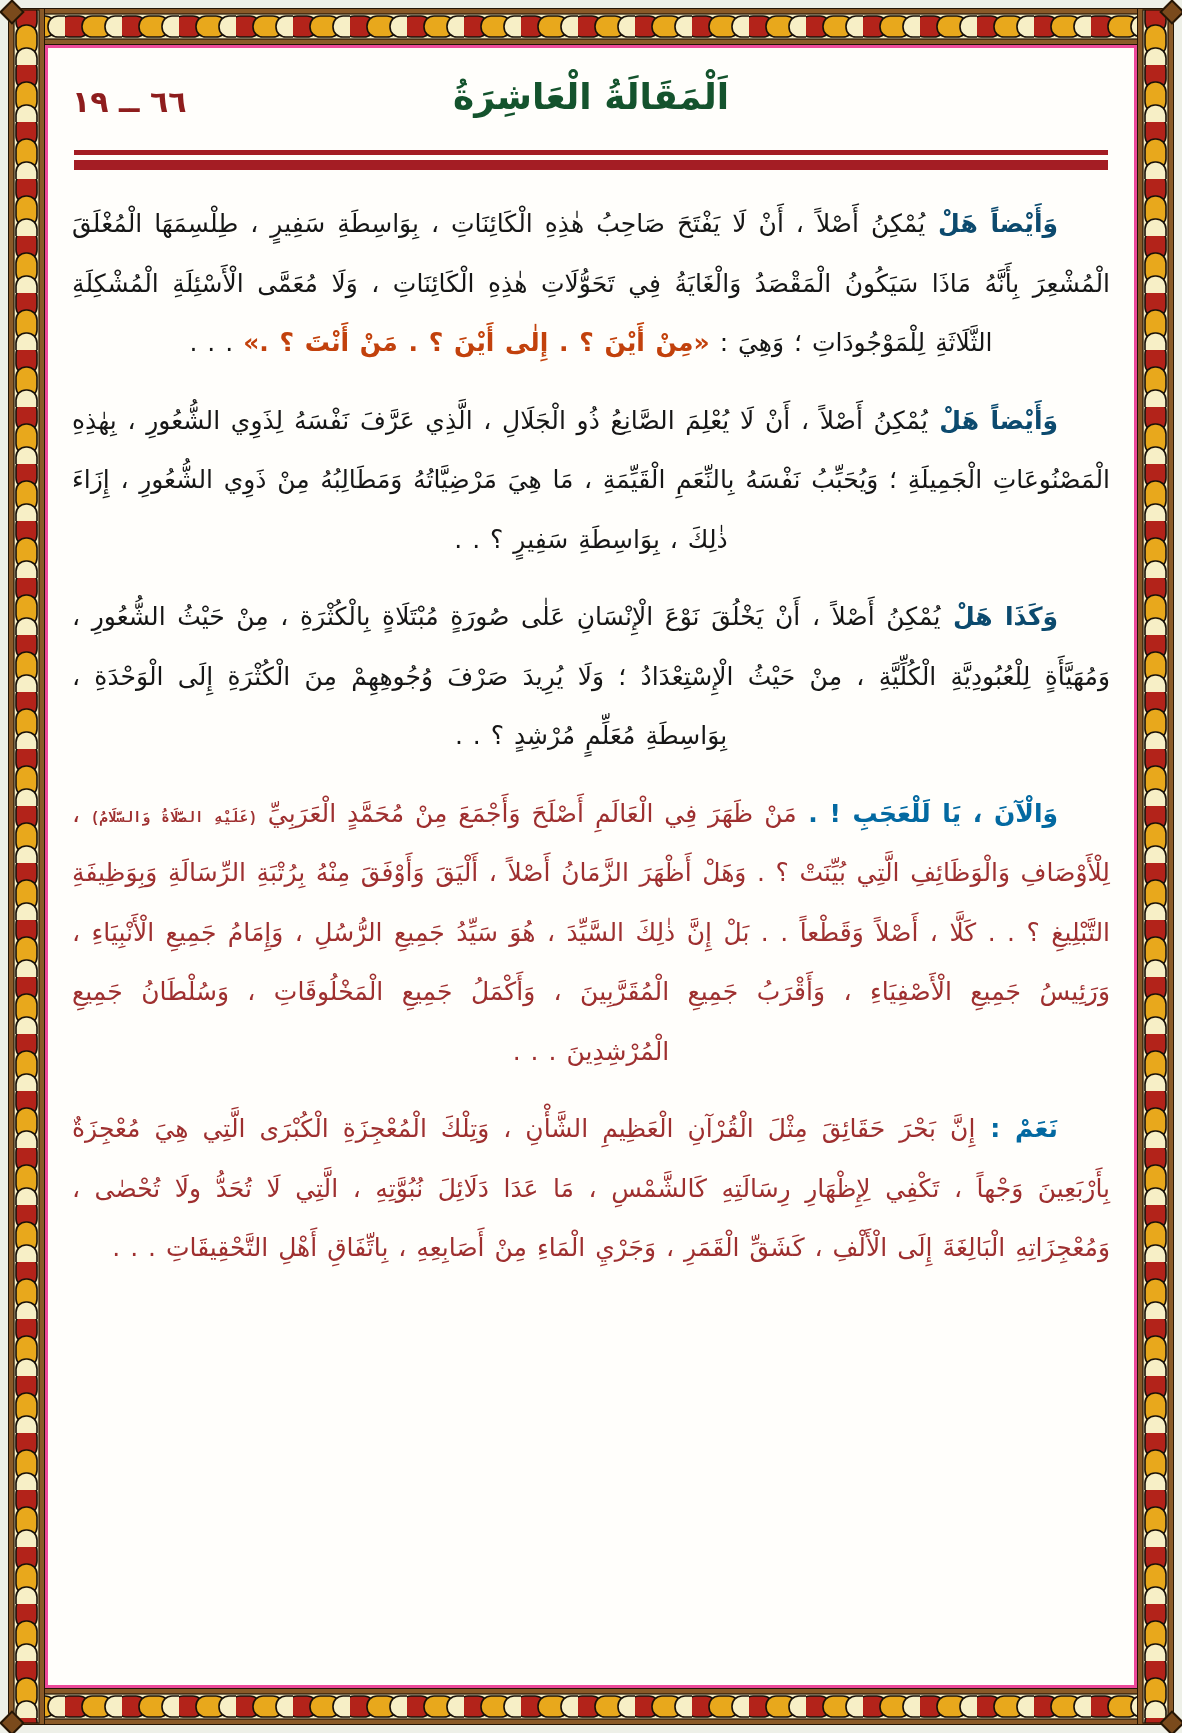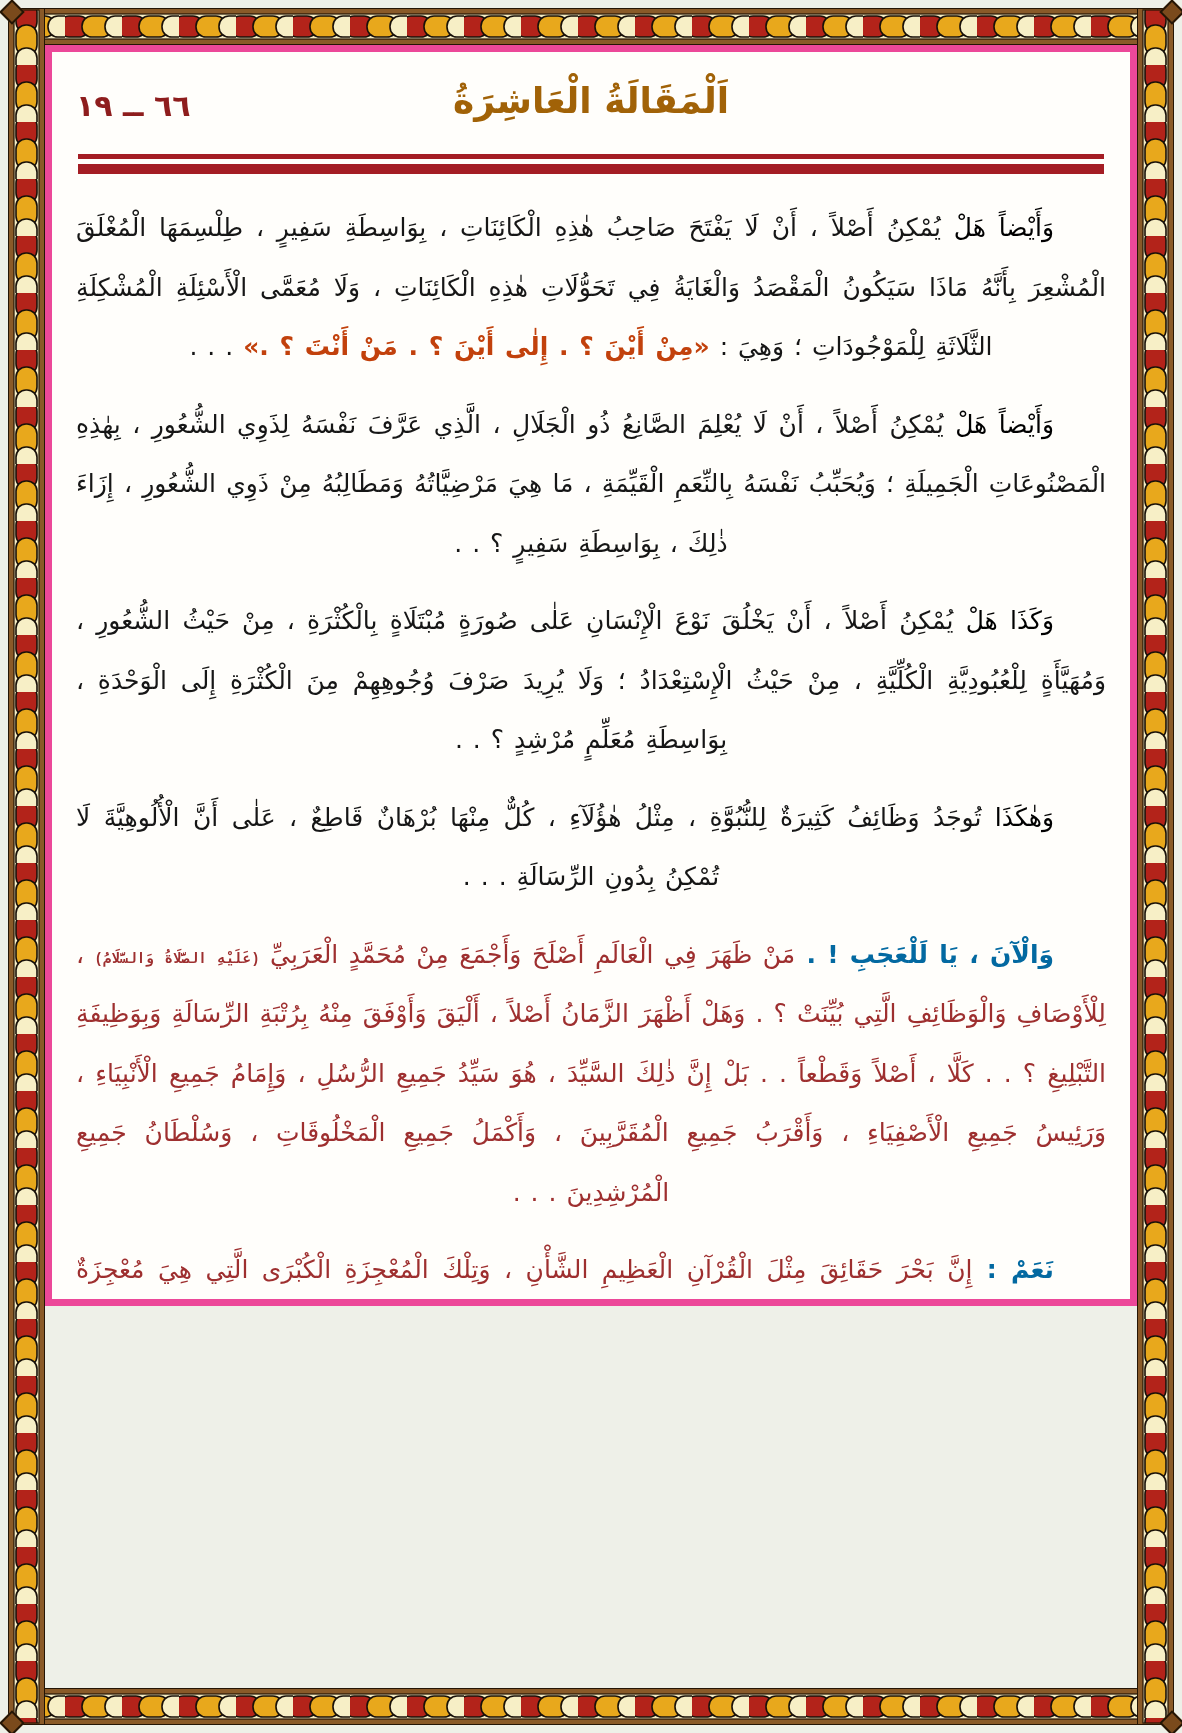--- a/index.html
+++ b/index.html
@@ -15,49 +15,49 @@
   .strip-top{left:8px;top:8px;}
   .strip-bottom{left:8px;top:1688px;}
   .strip-left{left:8px;top:8px;}
   .strip-right{left:1137px;top:8px;}
   .corner{position:absolute;width:14px;height:14px;background:#7a4a1c;
     border:2px solid #241505;transform:rotate(45deg);}
   .corner.tl{left:3px;top:3px;} .corner.tr{left:1163px;top:3px;}
   .corner.bl{left:3px;top:1714px;} .corner.br{left:1163px;top:1714px;}
   
   .page-inner{
-    position:absolute;left:45px;top:45px;width:1092px;height:1261px;
-    background:#fffefb;border:7px solid #ec4899;
+    position:absolute;left:45px;top:45px;width:1092px;height:1643px;
+    background:#fffefb;border:3px solid #ec4899;
     box-sizing:border-box;padding:22px 24px 10px 24px;
     overflow:hidden;
   }
   .header-row{position:relative;height:74px;}
   .page-number{
     position:absolute;left:0;top:14px;
     font-size:30px;font-weight:bold;color:#8e1d1d;letter-spacing:1px;
   }
   .page-title{
-    text-align:center;font-size:36px;font-weight:bold;color:#a16207;
+    text-align:center;font-size:36px;font-weight:bold;color:#14532d;
     padding-top:6px;
   }
   .double-rule{margin:6px 2px 0 2px;}
   .rule-thin{height:5px;background:#a41d24;}
   .rule-thick{height:10px;background:#a41d24;margin-top:5px;}
   
   .text-body{margin-top:24px;}
   .para{
     margin:0 0 18px 0;
     font-size:25px;line-height:2.38;
     text-align:justify;text-align-last:center;
     text-indent:52px;
     color:#161616;
     word-spacing:2px;
   }
   .para:last-child{text-align-last:auto;margin-bottom:0;}
-  .seg-lead{font-weight:normal;color:#000000;}
+  .seg-lead{font-weight:bold;color:#0c4a6e;}
   .seg-redlead{font-weight:bold;color:#0369a1;}
   .seg-body{color:#161616;}
   .seg-quote{font-weight:bold;color:#c2410c;}
   .seg-red{color:#9e2f2f;margin-top:41px;}
   .seg-honorific{color:#9e2f2f;font-size:0.56em;font-weight:bold;font-family:Liberation Mono, monospace;}
 </style>
 </head>
 <body>
 
 <div class="frame-strip strip-top">
@@ -109,17 +109,16 @@
     <div class="page-title">اَلْمَقَالَةُ الْعَاشِرَةُ</div>
   </div>
   <div class="double-rule">
     <div class="rule-thin"></div>
     <div class="rule-thick"></div>
   </div>
   <div class="text-body" id="text-body">
       <p class="para"><span class="seg-lead">وَأَيْضاً هَلْ </span><span class="seg-body">يُمْكِنُ أَصْلاً ، أَنْ لَا يَفْتَحَ صَاحِبُ هٰذِهِ الْكَائِنَاتِ ، بِوَاسِطَةِ سَفِيرٍ ، طِلْسِمَهَا الْمُغْلَقَ الْمُشْعِرَ بِأَنَّهُ مَاذَا سَيَكُونُ الْمَقْصَدُ وَالْغَايَةُ فِي تَحَوُّلَاتِ هٰذِهِ الْكَائِنَاتِ ، وَلَا مُعَمَّى الْأَسْئِلَةِ الْمُشْكِلَةِ الثَّلَاثَةِ لِلْمَوْجُودَاتِ ؛ وَهِيَ : </span><span class="seg-quote">«مِنْ أَيْنَ ؟ . إِلٰى أَيْنَ ؟ . مَنْ أَنْتَ ؟ .»</span><span class="seg-body"> . . .</span></p>
       <p class="para"><span class="seg-lead">وَأَيْضاً هَلْ </span><span class="seg-body">يُمْكِنُ أَصْلاً ، أَنْ لَا يُعْلِمَ الصَّانِعُ ذُو الْجَلَالِ ، الَّذِي عَرَّفَ نَفْسَهُ لِذَوِي الشُّعُورِ ، بِهٰذِهِ الْمَصْنُوعَاتِ الْجَمِيلَةِ ؛ وَيُحَبِّبُ نَفْسَهُ بِالنِّعَمِ الْقَيِّمَةِ ، مَا هِيَ مَرْضِيَّاتُهُ وَمَطَالِبُهُ مِنْ ذَوِي الشُّعُورِ ، إِزَاءَ ذٰلِكَ ، بِوَاسِطَةِ سَفِيرٍ ؟ . .</span></p>
       <p class="para"><span class="seg-lead">وَكَذَا هَلْ </span><span class="seg-body">يُمْكِنُ أَصْلاً ، أَنْ يَخْلُقَ نَوْعَ الْإِنْسَانِ عَلٰى صُورَةٍ مُبْتَلَاةٍ بِالْكُثْرَةِ ، مِنْ حَيْثُ الشُّعُورِ ، وَمُهَيَّأَةٍ لِلْعُبُودِيَّةِ الْكُلِّيَّةِ ، مِنْ حَيْثُ الْإِسْتِعْدَادُ ؛ وَلَا يُرِيدَ صَرْفَ وُجُوهِهِمْ مِنَ الْكُثْرَةِ إِلَى الْوَحْدَةِ ، بِوَاسِطَةِ مُعَلِّمٍ مُرْشِدٍ ؟ . .</span></p>
-      <p class="para"><span class="seg-lead">وَهٰكَذَا </span><span class="seg-body">تُوجَدُ وَظَائِفُ كَثِيرَةٌ لِلنُّبُوَّةِ ، مِثْلُ هٰؤُلَآءِ ، كُلٌّ مِنْهَا بُرْهَانٌ قَاطِعٌ ، عَلٰى أَنَّ الْأُلُوهِيَّةَ لَا تُمْكِنُ بِدُونِ الرِّسَالَةِ . . .</span></p>
       <p class="para"><span class="seg-redlead">وَالْآنَ ، يَا لَلْعَجَبِ ! . </span><span class="seg-red">مَنْ ظَهَرَ فِي الْعَالَمِ أَصْلَحَ وَأَجْمَعَ مِنْ مُحَمَّدٍ الْعَرَبِيِّ </span><span class="seg-honorific">(عَلَيْهِ الصَّلَاةُ وَالسَّلَامُ)</span><span class="seg-red"> ، لِلْأَوْصَافِ وَالْوَظَائِفِ الَّتِي بُيِّنَتْ ؟ . وَهَلْ أَظْهَرَ الزَّمَانُ أَصْلاً ، أَلْيَقَ وَأَوْفَقَ مِنْهُ بِرُتْبَةِ الرِّسَالَةِ وَبِوَظِيفَةِ التَّبْلِيغِ ؟ . . كَلَّا ، أَصْلاً وَقَطْعاً . . بَلْ إِنَّ ذٰلِكَ السَّيِّدَ ، هُوَ سَيِّدُ جَمِيعِ الرُّسُلِ ، وَإِمَامُ جَمِيعِ الْأَنْبِيَاءِ ، وَرَئِيسُ جَمِيعِ الْأَصْفِيَاءِ ، وَأَقْرَبُ جَمِيعِ الْمُقَرَّبِينَ ، وَأَكْمَلُ جَمِيعِ الْمَخْلُوقَاتِ ، وَسُلْطَانُ جَمِيعِ الْمُرْشِدِينَ . . .</span></p>
       <p class="para"><span class="seg-redlead">نَعَمْ : </span><span class="seg-red">إِنَّ بَحْرَ حَقَائِقَ مِثْلَ الْقُرْآنِ الْعَظِيمِ الشَّأْنِ ، وَتِلْكَ الْمُعْجِزَةِ الْكُبْرَى الَّتِي هِيَ مُعْجِزَةٌ بِأَرْبَعِينَ وَجْهاً ، تَكْفِي لِإِظْهَارِ رِسَالَتِهِ كَالشَّمْسِ ، مَا عَدَا دَلَائِلَ نُبُوَّتِهِ ، الَّتِي لَا تُحَدُّ ولَا تُحْصٰى ، وَمُعْجِزَاتِهِ الْبَالِغَةَ إِلَى الْأَلْفِ ، كَشَقِّ الْقَمَرِ ، وَجَرْيِ الْمَاءِ مِنْ أَصَابِعِهِ ، بِاتِّفَاقِ أَهْلِ التَّحْقِيقَاتِ . . .</span></p>
     </div>
 </div>
 
 </body></html>

